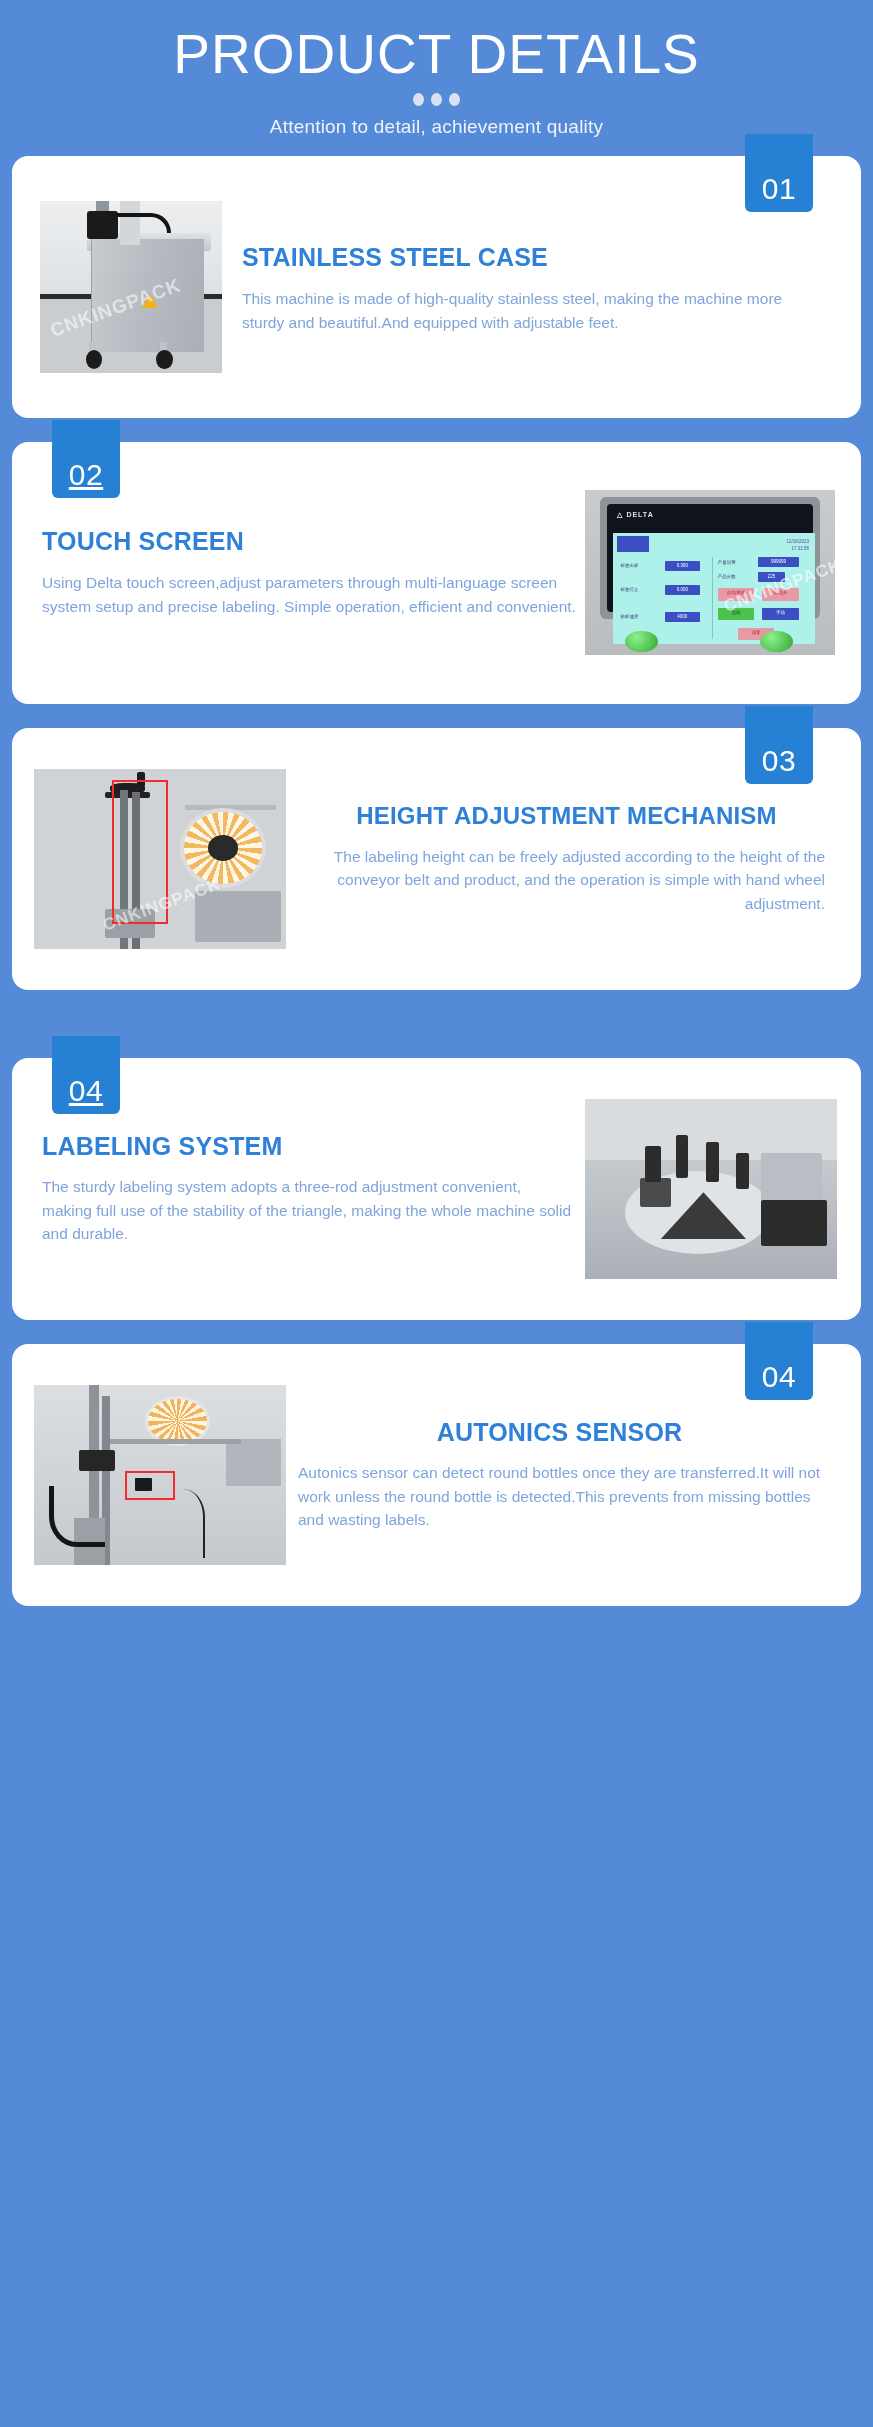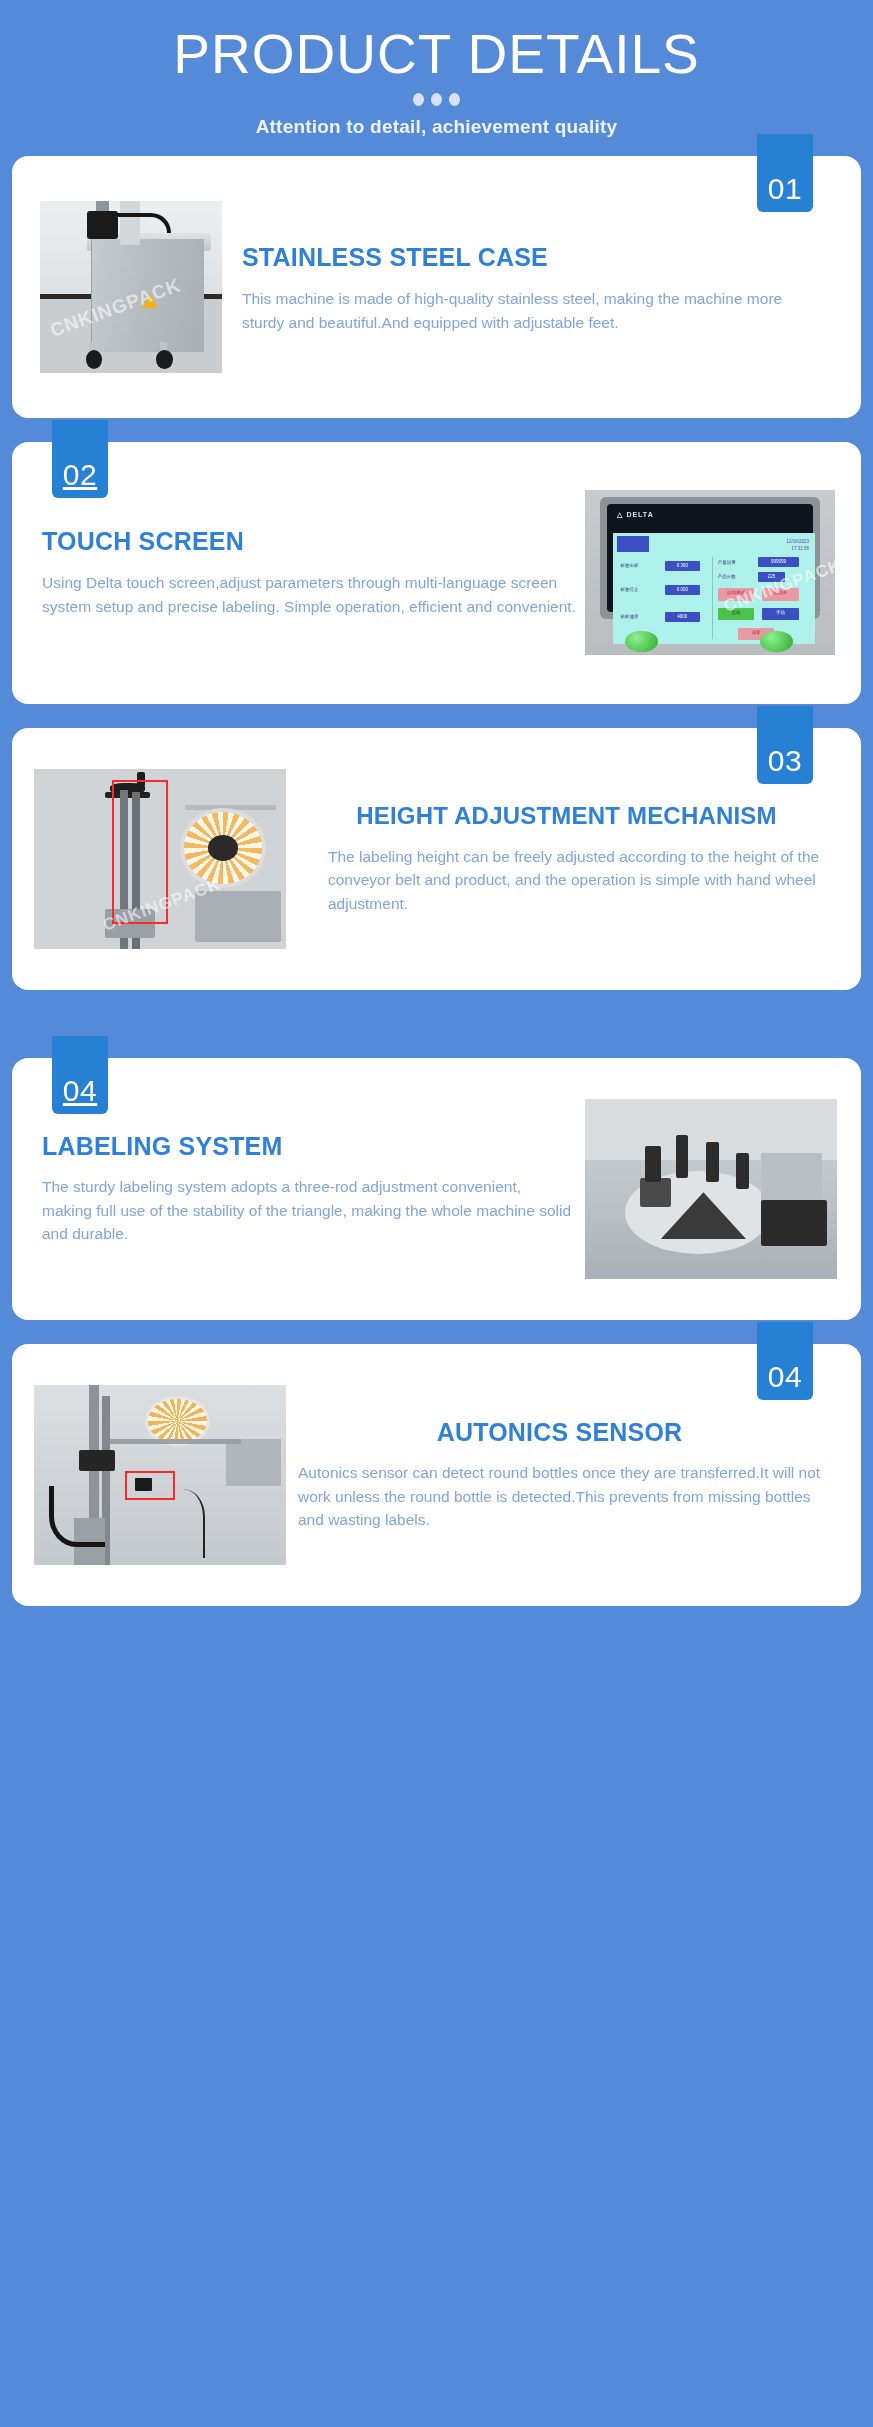--- a/index.html
+++ b/index.html
@@ -17,21 +17,21 @@
     font-size:55px; font-weight:400; color:#ffffff;
     letter-spacing:1px; line-height:1.05;
     font-family:"Liberation Sans", sans-serif;
   }
   .hdr-dots { margin:9px auto 10px; display:flex; justify-content:center; gap:7px; }
   .hdr-dots span {
     width:11px; height:13px; border-radius:50%;
     background:#e4e9f4; display:block; opacity:.92;
   }
   .hdr-sub {
-    font-size:19px; color:#eef3fb; font-weight:700; letter-spacing:.2px;
+    font-size:19px; color:#eef3fb; font-weight:400; letter-spacing:.2px;
   }
 
   
   .cards { padding:0 12px 18px; display:flex; flex-direction:column; gap:24px; }
   .card {
     position:relative;
     background:#ffffff;
     border-radius:16px;
     min-height:262px;
     display:flex;
@@ -40,21 +40,21 @@
   .card.c1 { height:262px; }
   .card.c2 { height:255px; }
   .card.c3 { height:262px; }
   .card.c4 { height:262px;margin-top:44px; }
   .card.c5 { height:262px; }
 
   
   .badge {
     position:absolute;
     top:-22px;
-    width:56px; height:78px;
+    width:68px; height:78px;
     background:#2680D4;
     border-bottom-left-radius:6px;
     border-bottom-right-radius:6px;
     color:#ffffff;
     font-size:30px; font-weight:400;
     display:flex; align-items:flex-end; justify-content:center;
     padding-bottom:6px;
     letter-spacing:.5px;
     z-index:3;
   }
@@ -81,21 +81,21 @@
   .desc {
     color:#7FA5DC; font-size:15.5px; line-height:1.52; font-weight:400;
   }
 
   
   .c1 .txt { padding:0 44px 0 20px; margin-top:4px; }
   .c1 .photo { margin-left:28px; }
   .c2 .txt { padding:0 2px 0 30px; }
   .c2 .photo { margin-right:26px; }
   .c3 .txt { padding:0 36px 0 22px; text-align:center; }
-  .c3 .desc { text-align:left;margin-left:20px; }
+  .c3 .desc { text-align:right; }
   .c3 .photo { margin-left:22px; }
   .c4 .txt { padding:0 14px 0 30px; }
   .c4 .photo { margin-right:24px; }
   .c5 .txt { padding:0 40px 0 12px; text-align:center; }
   .c5 .desc { text-align:left; }
   .c5 .photo { margin-left:22px; }
 
   
   .wm {
     position:absolute; color:rgba(255,255,255,.55);

